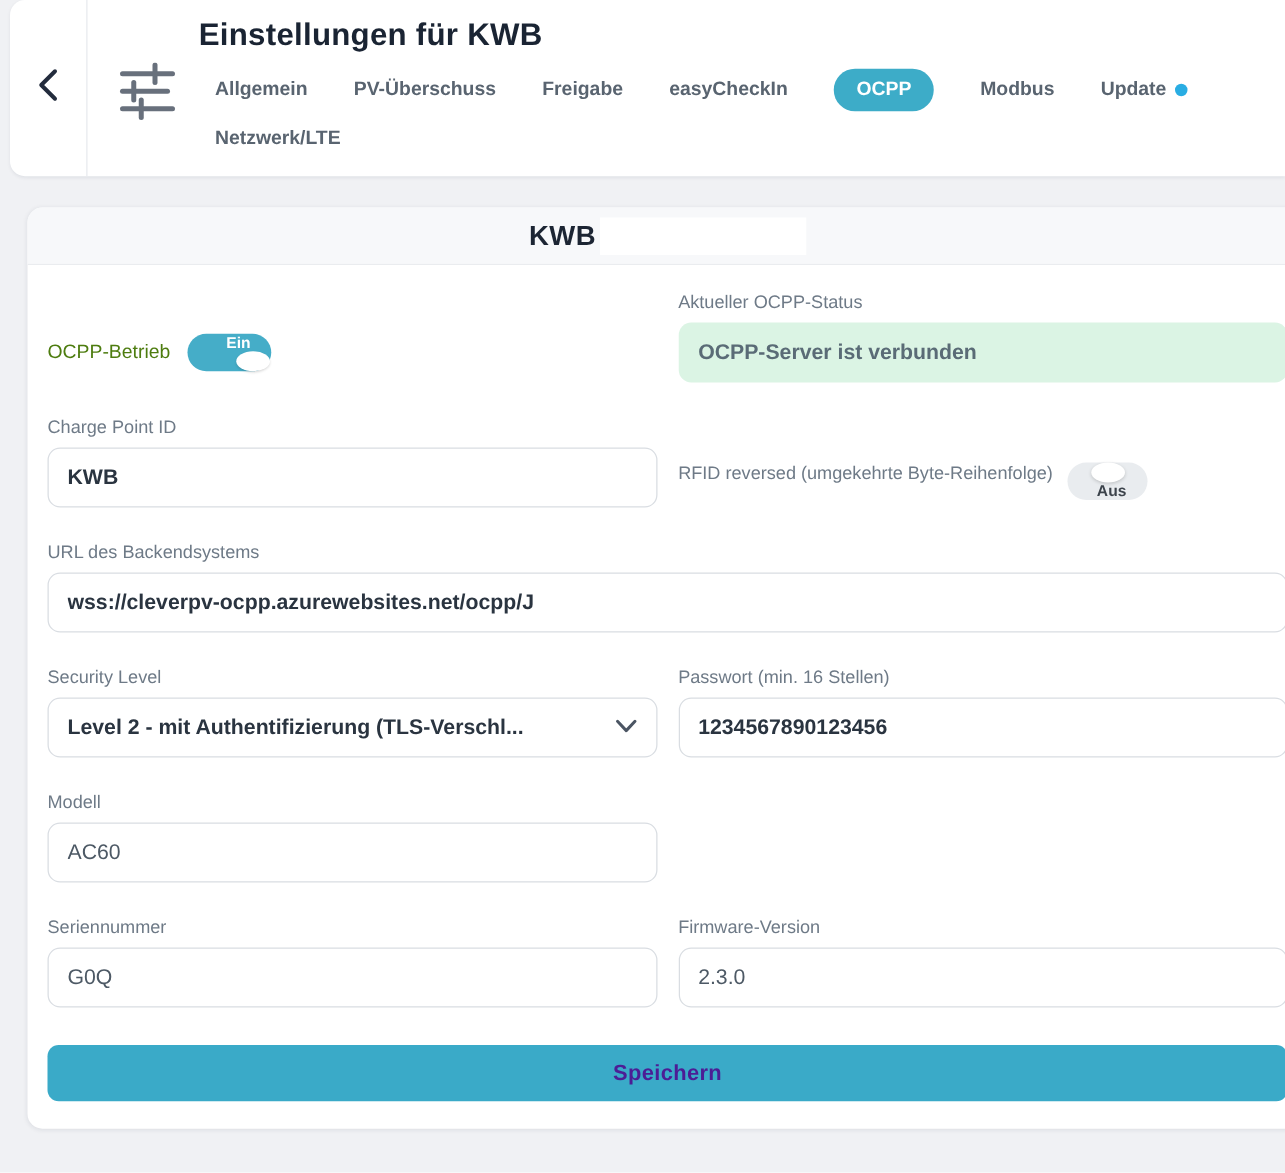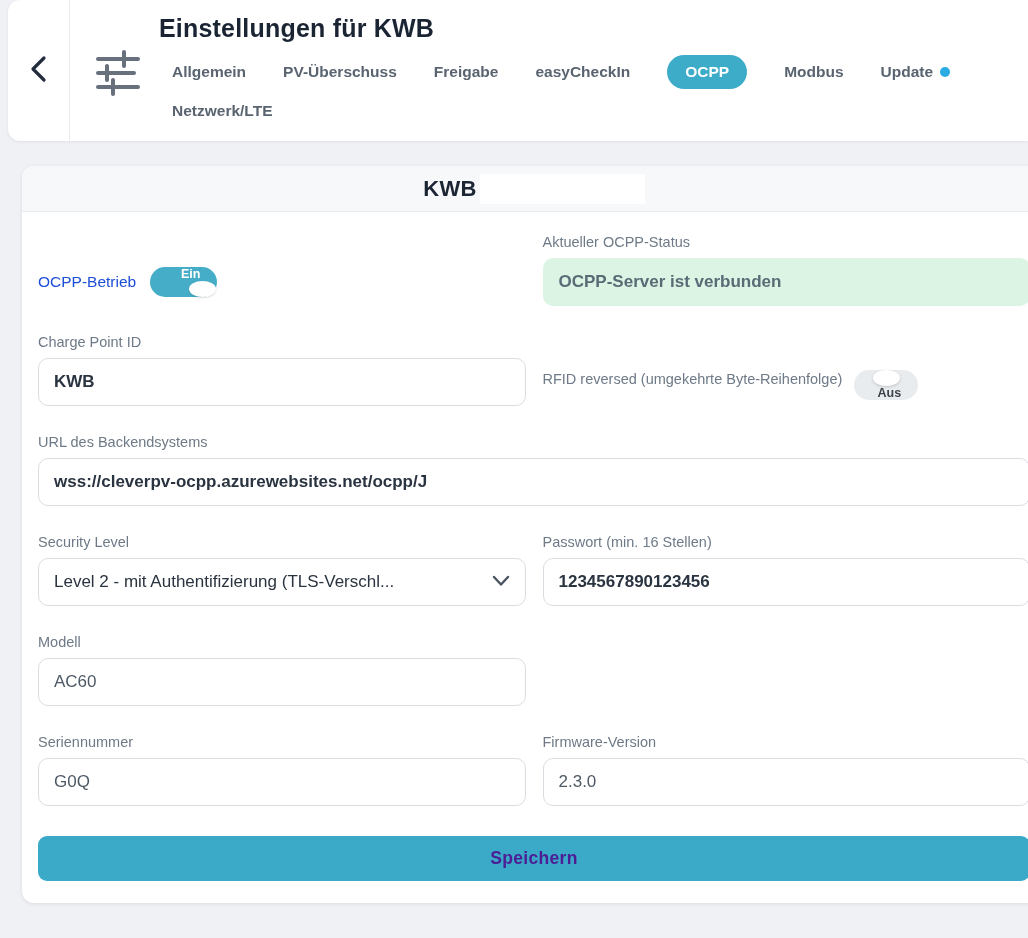--- a/index.html
+++ b/index.html
@@ -116,21 +116,21 @@
   .rowfull { margin-bottom: 28px; }
 
   .field-label {
     display: block;
     font-size: 14.5px;
     color: #6e7a87;
     margin-bottom: 8px;
   }
   .inline-label {
     font-size: 15.5px;
-    color: #1d4ed8;
+    color: #4d7c0f;
   }
 
   .text-input {
     width: 100%;
     height: 48px;
     border: 1px solid #d9dde2;
     border-radius: 10px;
     padding: 0 15px;
     font-family: "Liberation Sans", sans-serif;
     font-size: 17px;
@@ -145,21 +145,21 @@
   .select-box {
     width: 100%;
     height: 48px;
     border: 1px solid #d9dde2;
     border-radius: 10px;
     padding: 0 15px;
     display: flex;
     align-items: center;
     justify-content: space-between;
     font-size: 17px;
-    font-weight: 400;
+    font-weight: 700;
     color: #2a3440;
     background: #ffffff;
     cursor: pointer;
   }
 
   .status-box {
     height: 48px;
     background: #dbf4e4;
     border-radius: 10px;
     display: flex;

